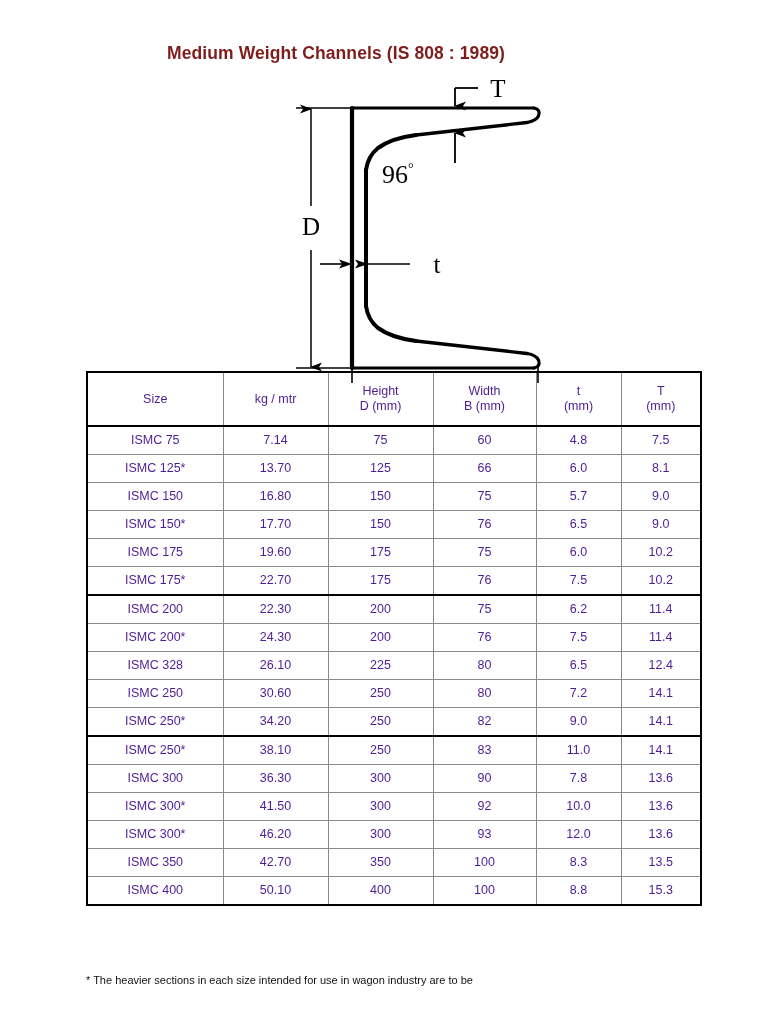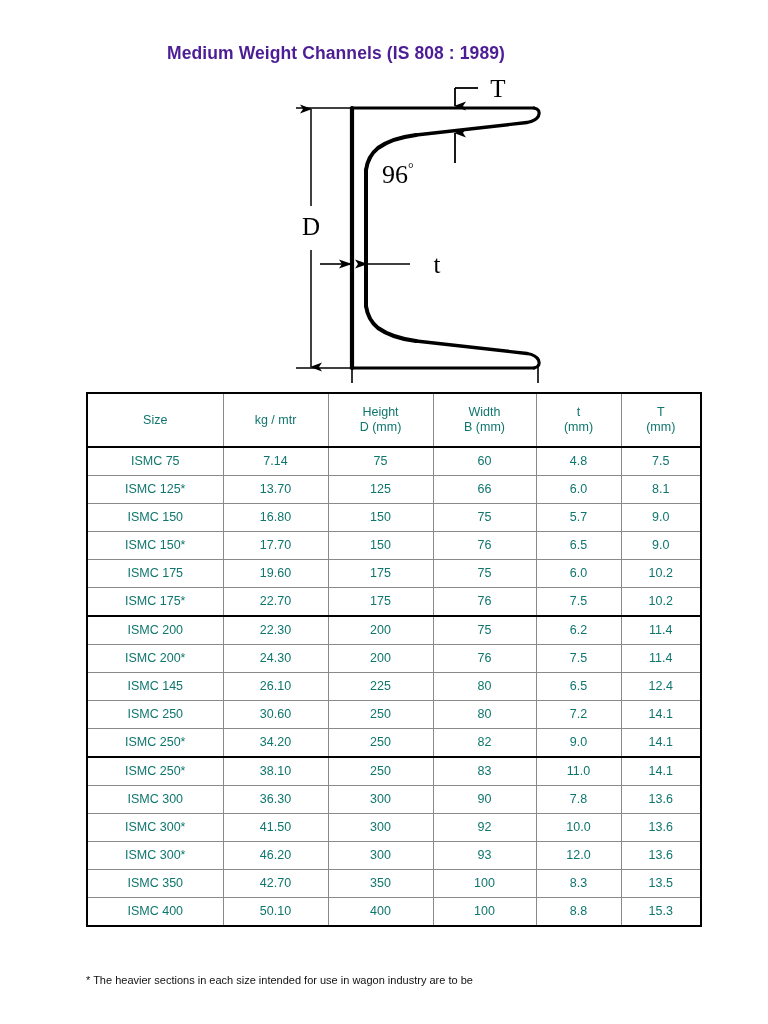--- a/index.html
+++ b/index.html
@@ -19,43 +19,43 @@
   
   .page-title {
     position: absolute;
     left: 0;
     top: 43px;
     width: 672px;
     text-align: center;
     font-size: 17.5px;
     font-weight: bold;
     letter-spacing: 0.1px;
-    color: #4c1d95;
+    color: #7f1d1d;
   }
 
   
   .figure {
     position: absolute;
     left: 0;
     top: 78px;
     width: 768px;
     height: 305px;
   }
   .figure svg { display: block; }
 
   
   .spec-table {
     position: absolute;
     left: 86px;
-    top: 392px;
+    top: 371px;
     width: 614px;
     border-collapse: collapse;
     table-layout: fixed;
     font-size: 12.5px;
-    color: #0f766e;
+    color: #4c1d95;
   }
   .spec-table td {
     border: 1px solid #8a8a8a;
     text-align: center;
     vertical-align: middle;
     padding: 0;
     height: 27px;
     line-height: 1.18;
   }
   .spec-table tr.header-row td {
@@ -269,21 +269,21 @@
       </tr>
       <tr>
         <td>ISMC 200*</td>
         <td>24.30</td>
         <td>200</td>
         <td>76</td>
         <td>7.5</td>
         <td>11.4</td>
       </tr>
       <tr>
-        <td>ISMC 145</td>
+        <td>ISMC 328</td>
         <td>26.10</td>
         <td>225</td>
         <td>80</td>
         <td>6.5</td>
         <td>12.4</td>
       </tr>
       <tr>
         <td>ISMC 250</td>
         <td>30.60</td>
         <td>250</td>

